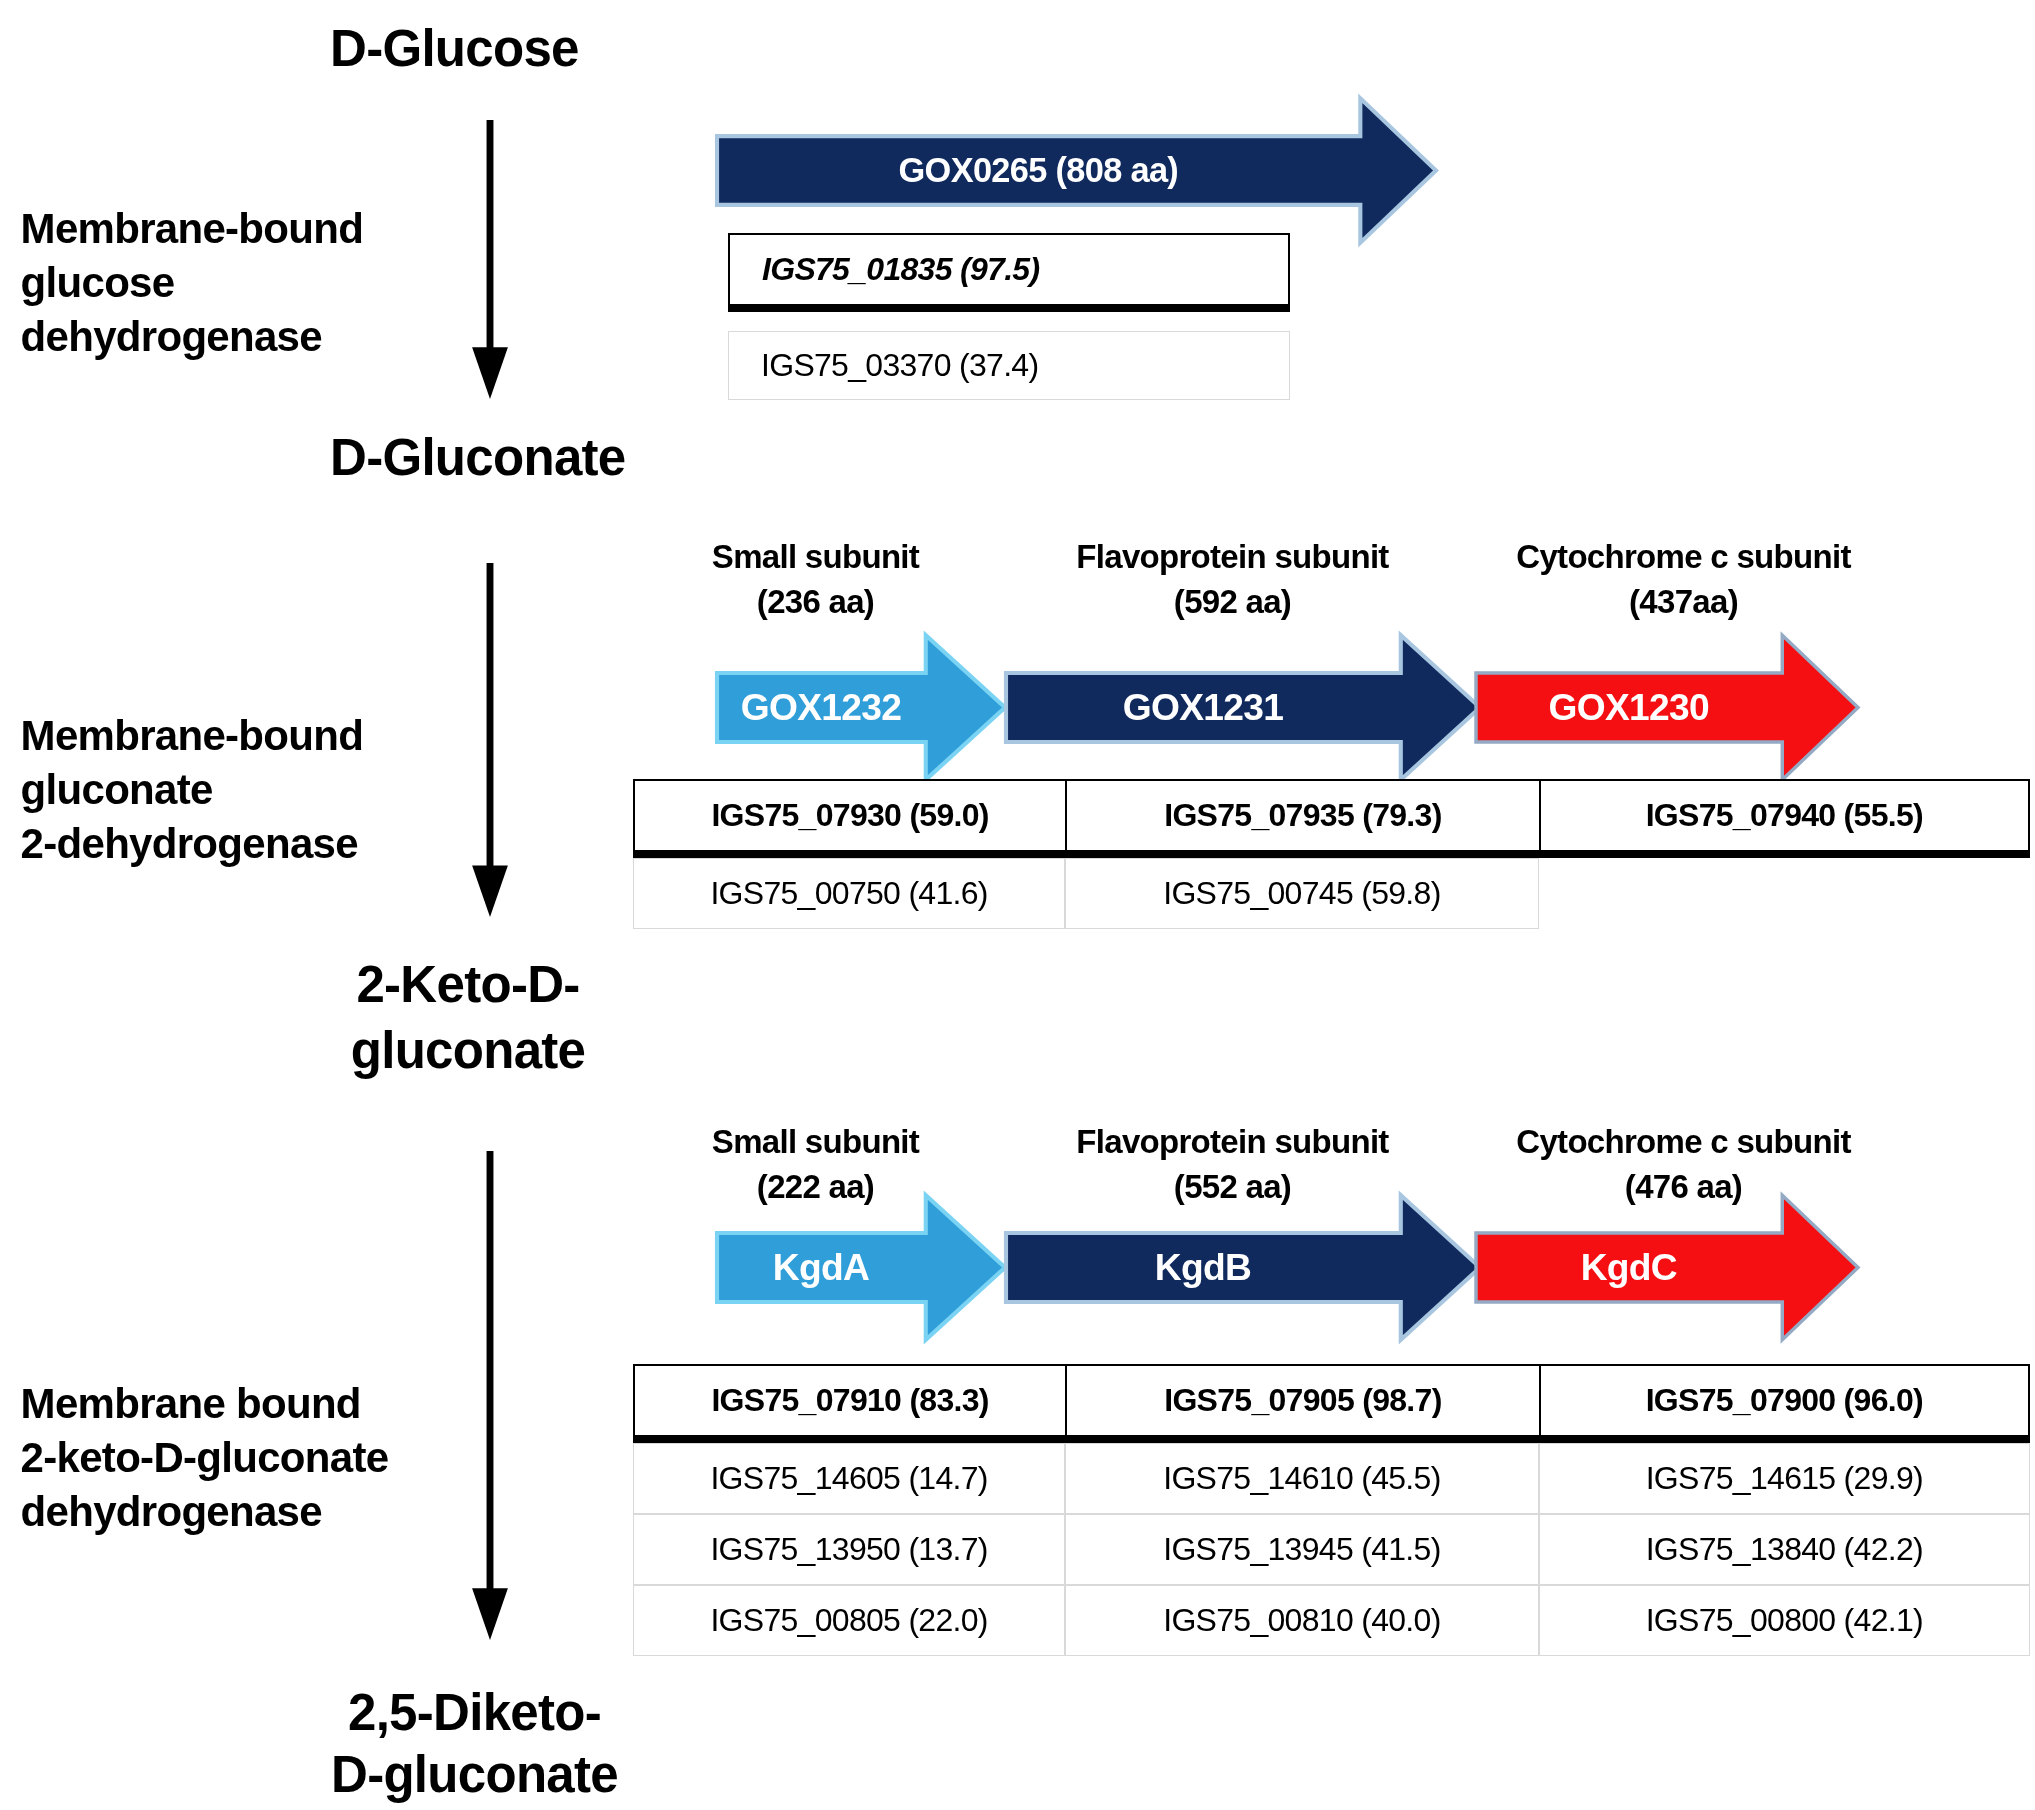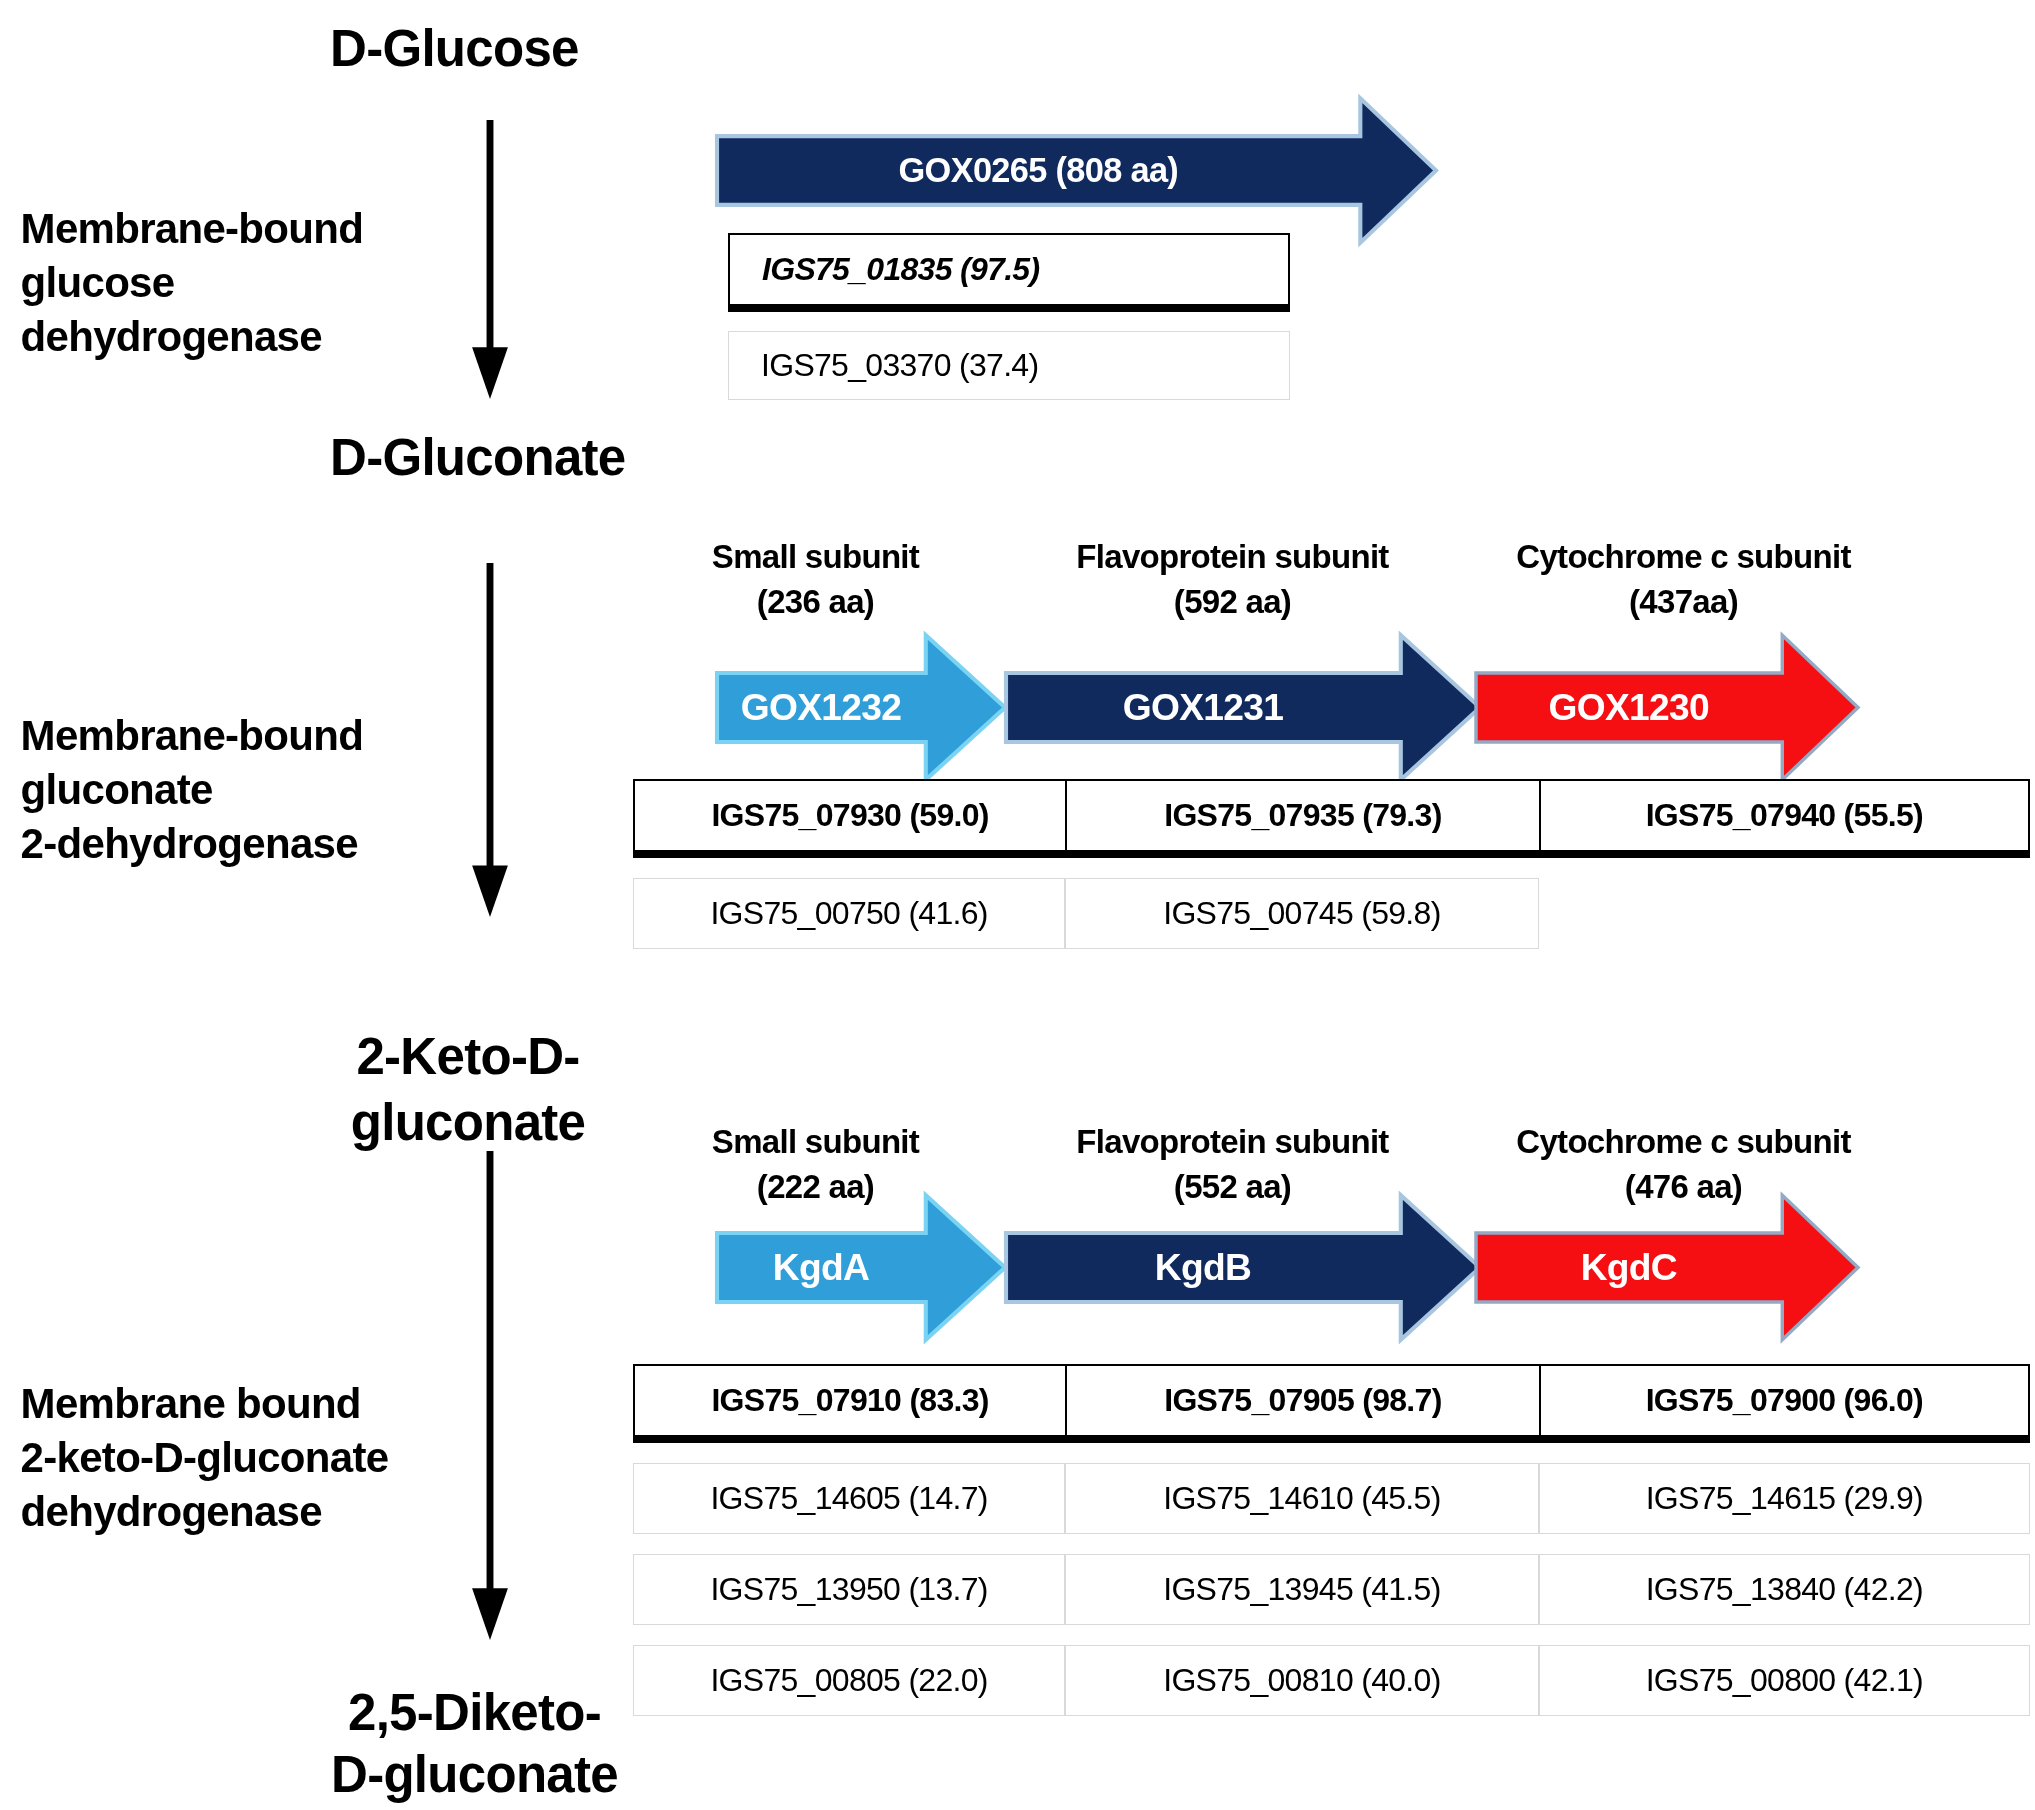--- a/index.html
+++ b/index.html
@@ -16,21 +16,21 @@
   }
   .metab{
     position:absolute;
     font-weight:700;
     font-size:51px;
     letter-spacing:-0.7px;
     white-space:nowrap;
   }
   .m1{left:330px;top:19px;}
   .m2{left:330px;top:428px;}
-  .m3{left:282px;top:1024px;width:372px;text-align:center;line-height:66px;}
+  .m3{left:282px;top:952px;width:372px;text-align:center;line-height:66px;}
   .m4{left:275px;top:1682px;width:399px;text-align:center;line-height:62px;}
   .enzyme{
     position:absolute;
     left:20.6px;
     font-weight:700;
     font-size:42px;
     line-height:54px;
     letter-spacing:-0.7px;
     white-space:nowrap;
     margin-top:40px;
@@ -87,21 +87,21 @@
     display:flex;align-items:center;justify-content:center;
     background:#fff;white-space:nowrap;letter-spacing:-0.7px;
   }
   .hrow.head .cell{
     height:69px;font-weight:700;
     border-top:2.8px solid var(--tableBorderDark);
     border-bottom:8.3px solid var(--tableBorderDark);
     border-left:2.8px solid var(--tableBorderDark);
   }
   .hrow.head .cell:last-child{border-right:2.8px solid var(--tableBorderDark);}
-  .hrow.body{margin-top:20px;}
+  .hrow.body{margin-top:0;}
   .hrow.body .cell{
     height:69px;
     border:1.4px solid var(--tableBorderLight);
   }
 </style>
 </head>
 <body>
 
 <div class="figure">
 

